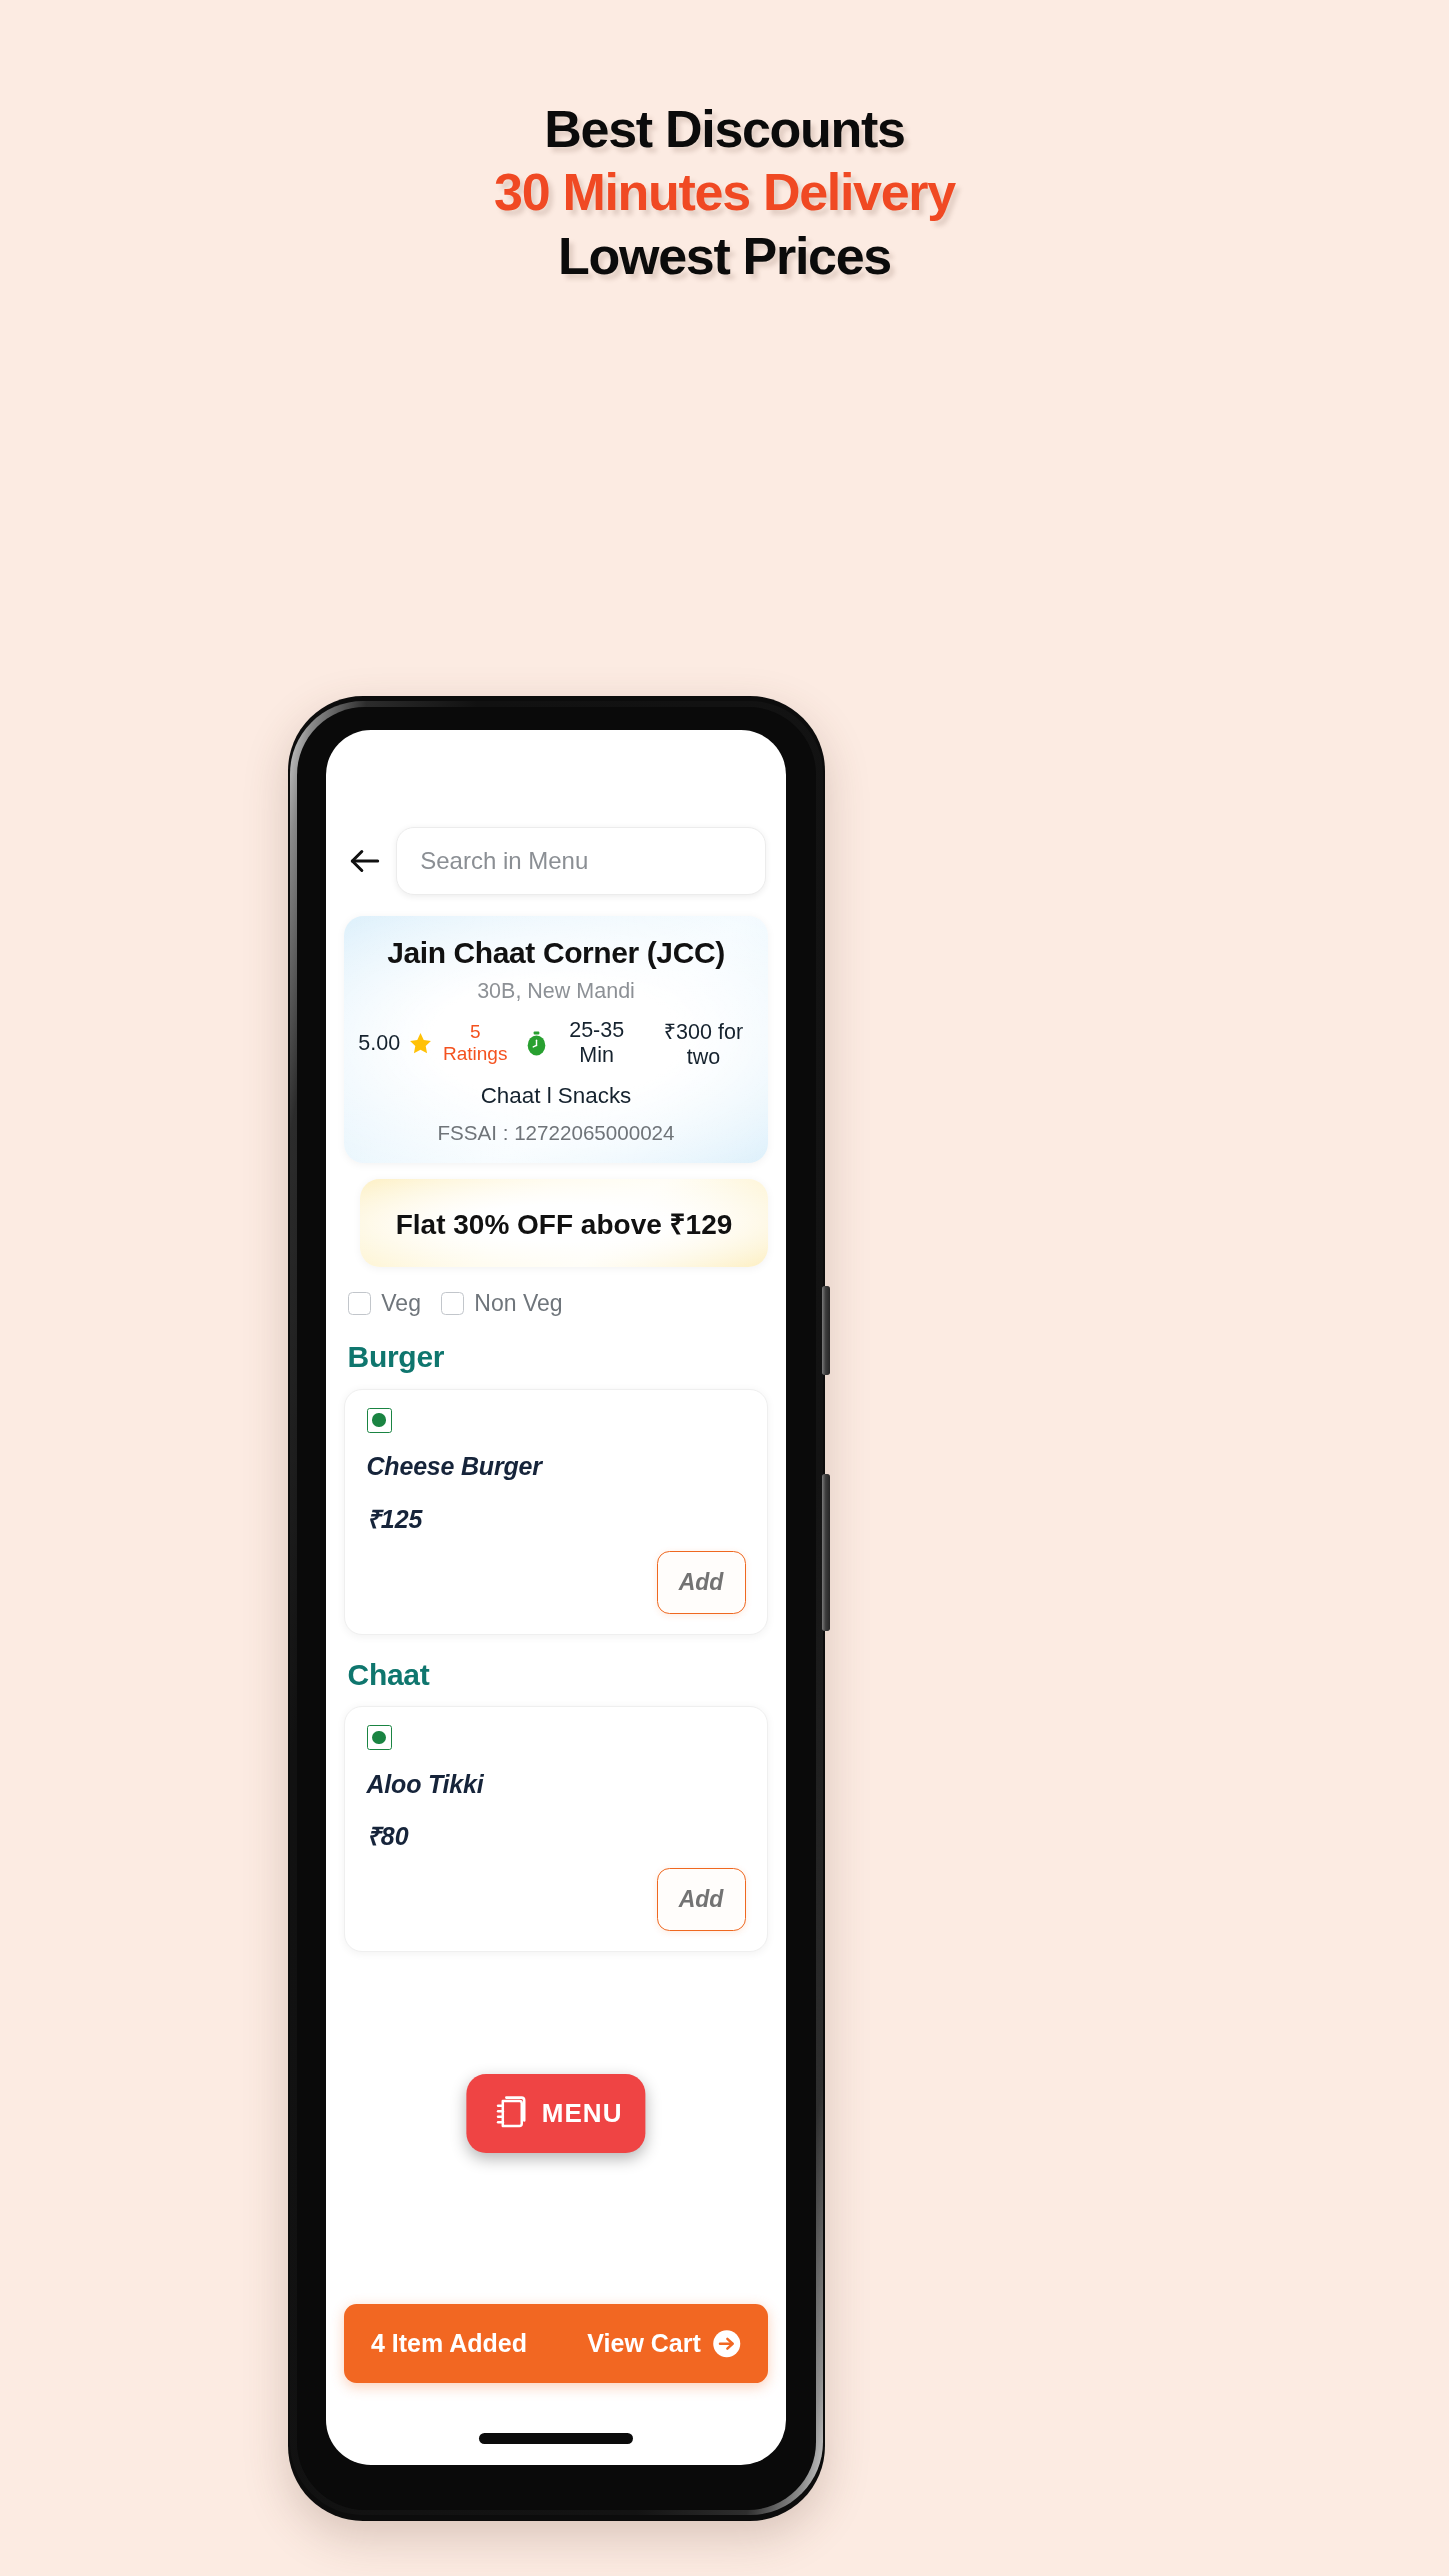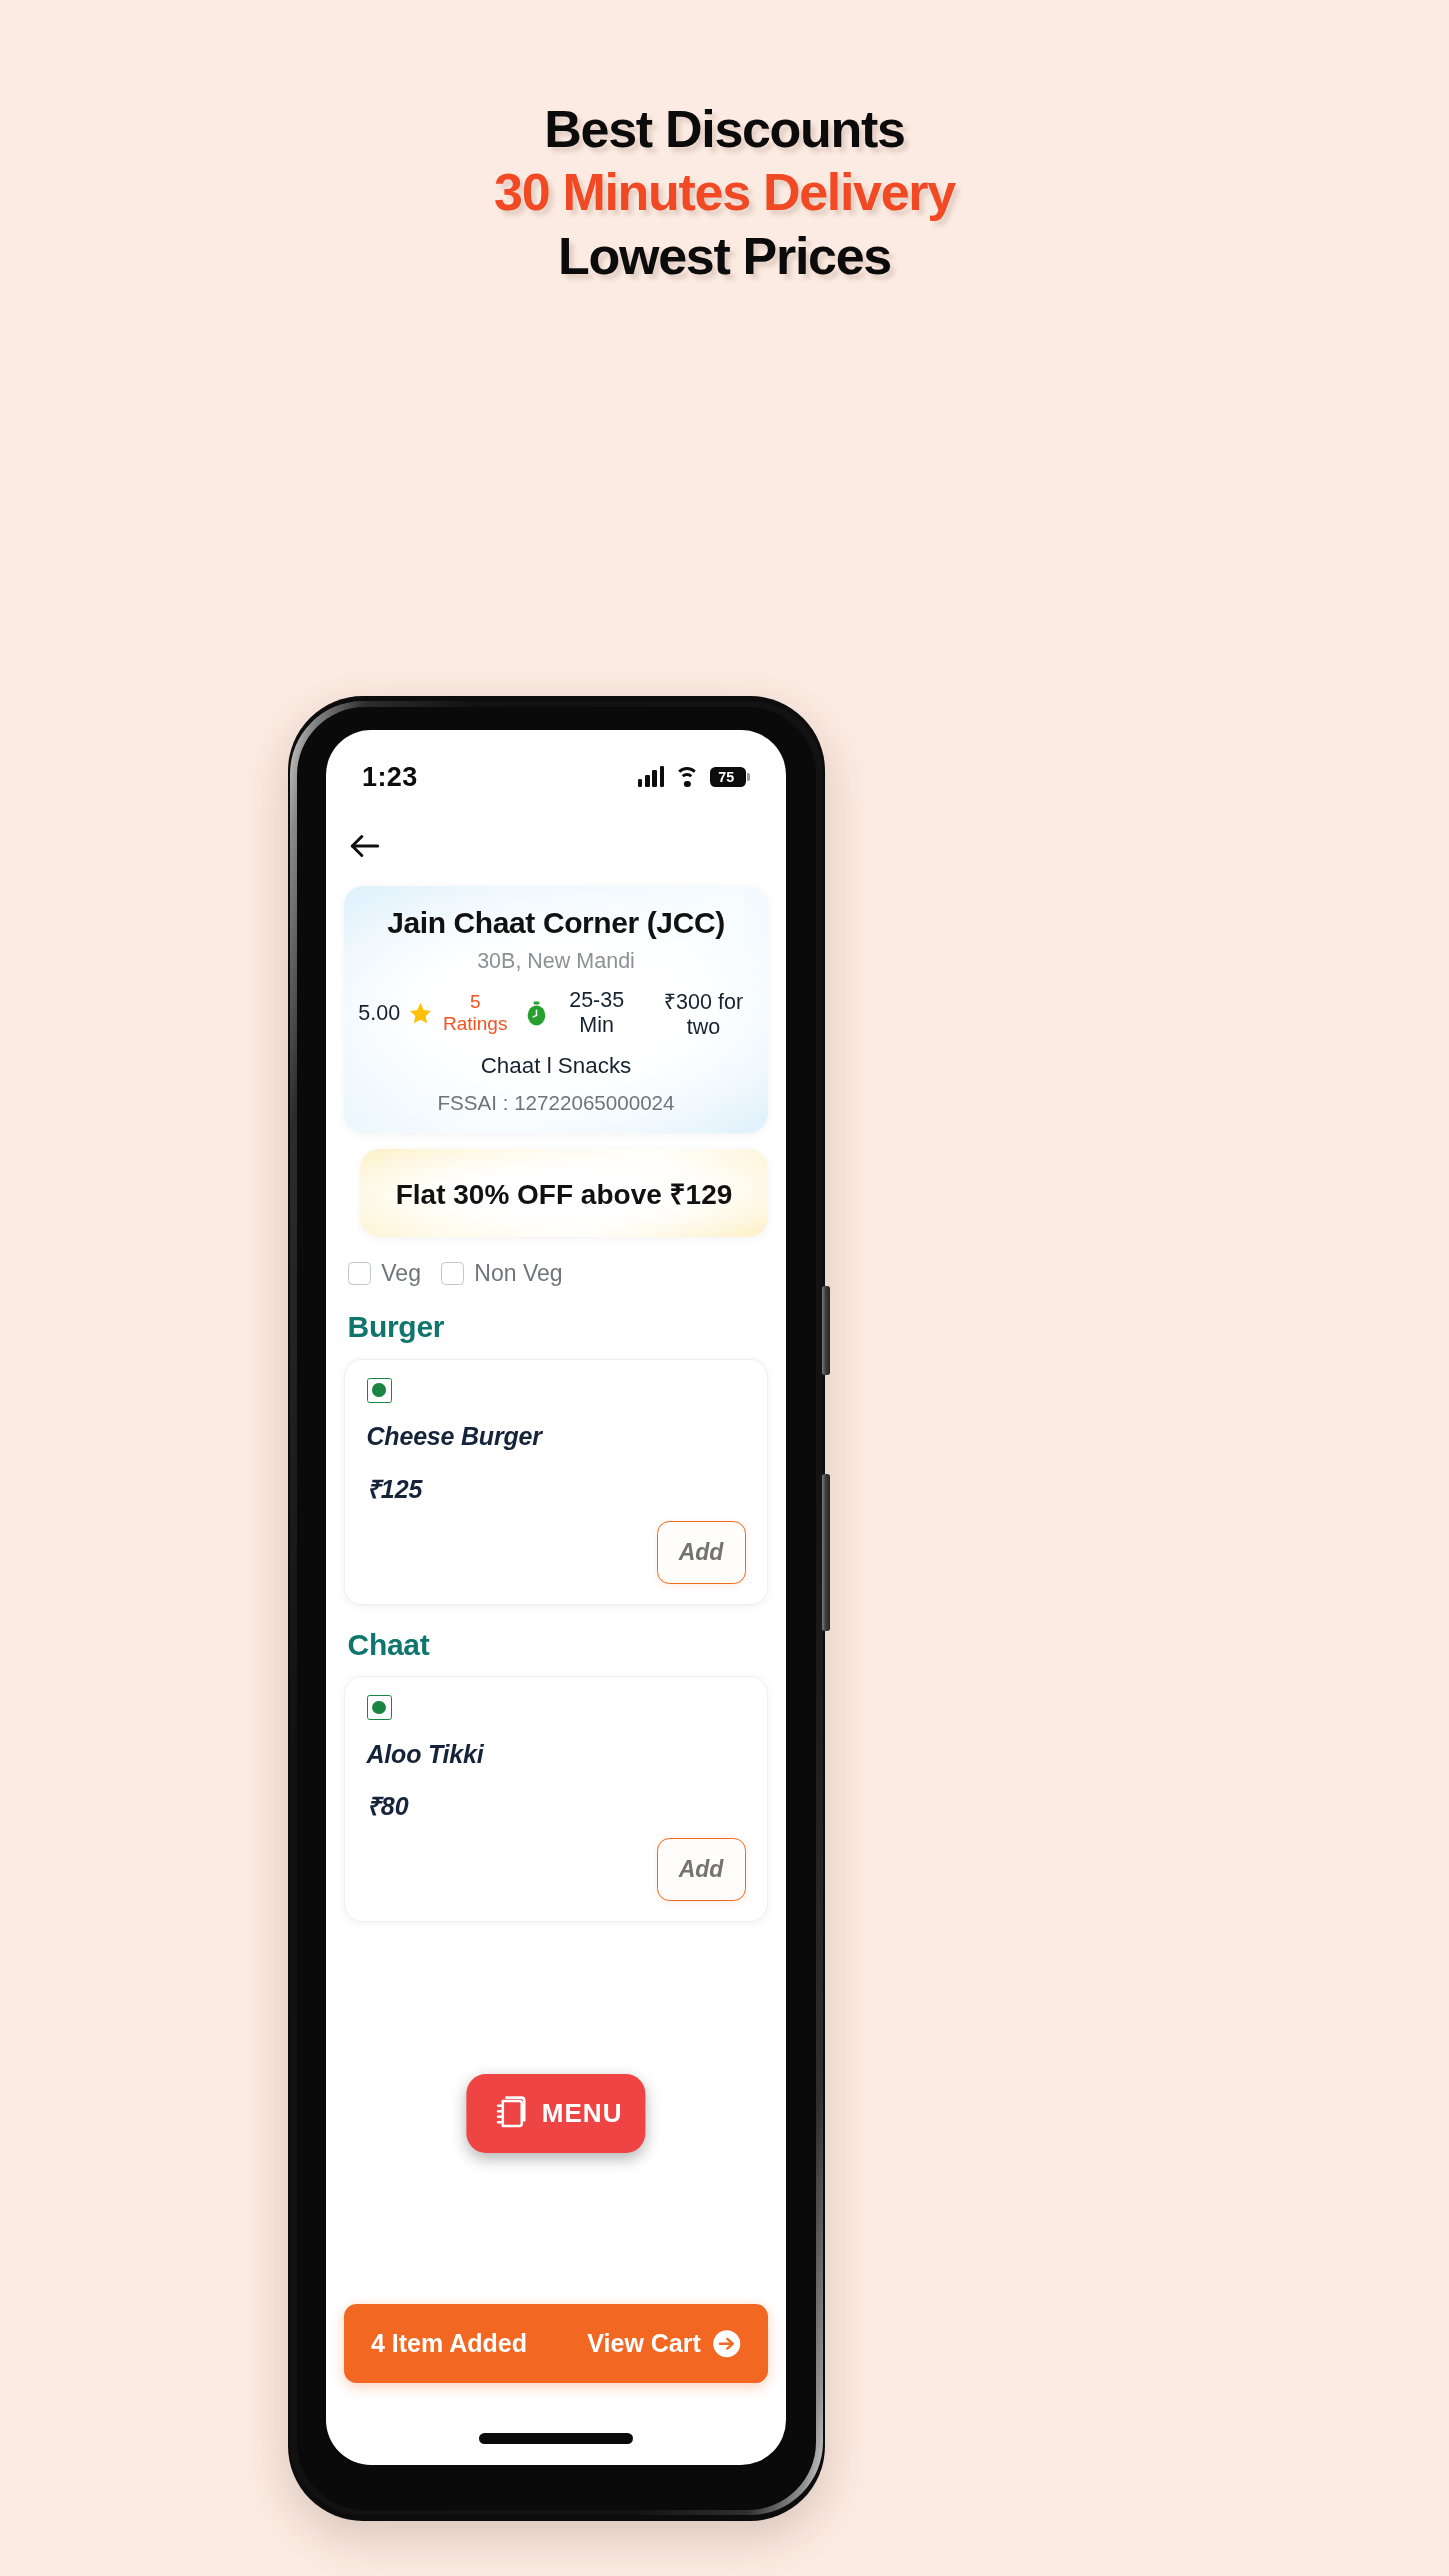--- a/index.html
+++ b/index.html
@@ -251,49 +251,31 @@
   </div>
 
   <div class="phone">
     <div class="phone-rim"></div>
     <div class="phone-body"></div>
     <div class="side-btn power"></div>
     <div class="side-btn volume"></div>
 
     <div class="screen">
 
-      <div class="statusbar">
-        <div class="clock">1:23</div>
-        <div class="status-icons">
-          <div class="sig">
-            <i></i>
-              <i></i>
-              <i></i>
-              <i></i>
-          </div>
-          <div class="wifi">
-            <span></span>
-              <span></span>
-              <span class="dot"></span>
-          </div>
-          <div class="battery">
-            <div class="batt-shell"></div>
-            <div class="batt-body">75</div>
-            <div class="batt-cap"></div>
-          </div>
-        </div>
-      </div>
 
       <div class="app">
 
         <div class="topbar">
           <svg class="back-arrow" viewBox="0 0 24 24" fill="none" stroke="#111" stroke-width="1.9" stroke-linecap="round" stroke-linejoin="round">
             <line x1="20" y1="12" x2="4" y2="12"></line>
             <polyline points="10,6 4,12 10,18"></polyline>
           </svg>
+          <div class="search-box">
+            <span class="search-placeholder">Search in Menu</span>
+          </div>
         </div>
 
         <div class="scroll">
 
           <div class="rest-card">
             <div class="rest-name">Jain Chaat Corner (JCC)</div>
             <div class="rest-addr">30B, New Mandi</div>
             <div class="rest-meta">
               <span class="rating-val">5.00</span>
               <svg class="star-icon" viewBox="0 0 24 24">

